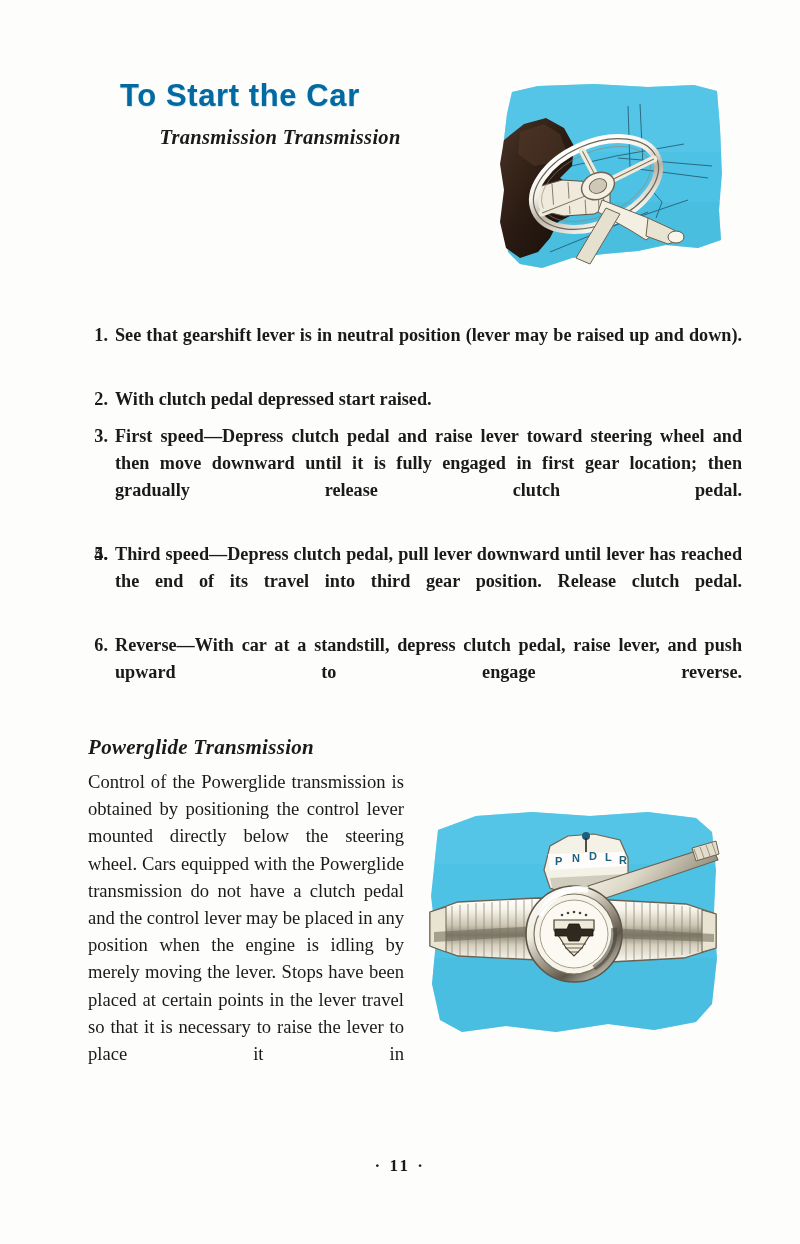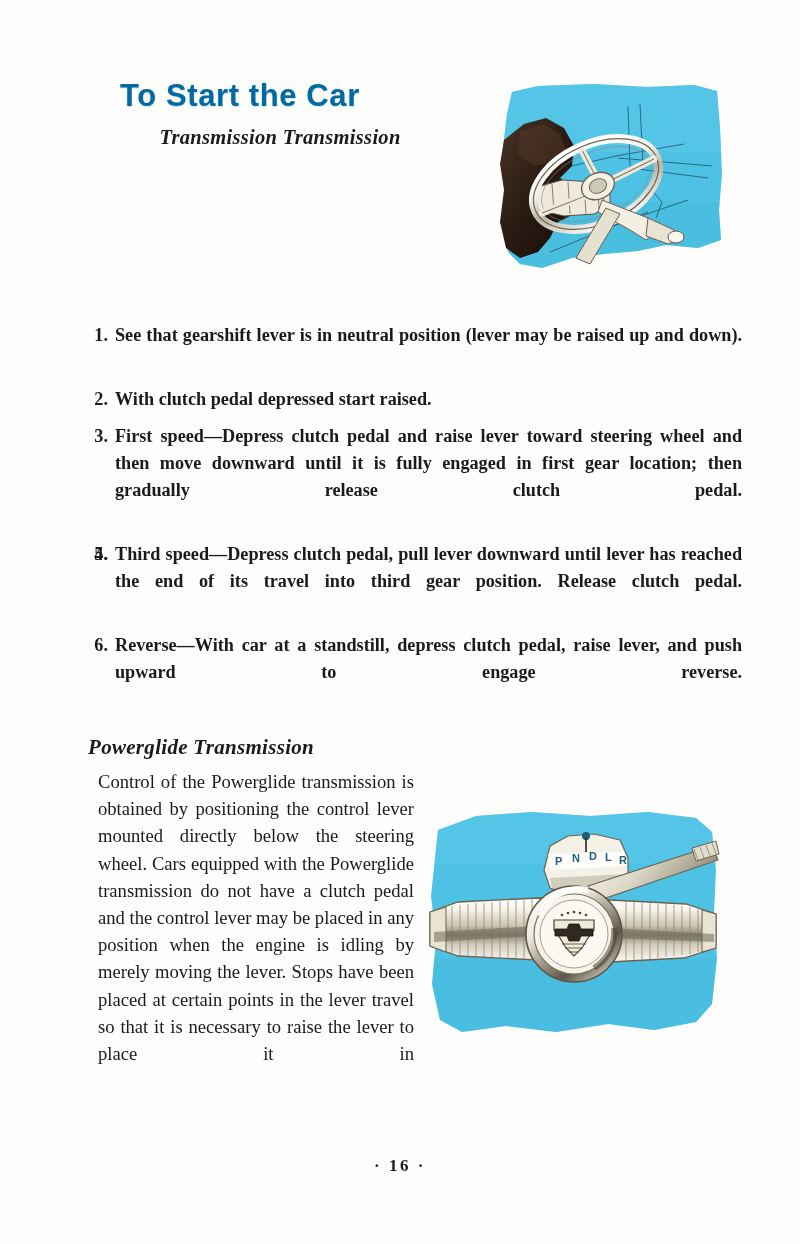--- a/index.html
+++ b/index.html
@@ -127,21 +127,20 @@
   .pg-col {
     position: absolute;
     left: 88px;
     top: 768px;
     width: 316px;
     font-size: 18.6px;
     font-weight: normal;
     line-height: 27.2px;
     text-align: justify;
     text-justify: inter-word;
-    margin-left: 10px;
   }
   .pg-col p { margin: 0; }
   .pg-col p:after {
     content: "";
     display: inline-block;
     width: 100%;
   }
 
   
   .folio {
@@ -406,15 +405,15 @@
           <g stroke="#4a4334" stroke-width="0.8">
             <path d="M-12,8 L12,8"></path>
               <path d="M-9,12 L9,12"></path>
               <path d="M-5,16 L5,16"></path>
           </g>
         </g>
       </g>
     </svg>
   </div>
 
-  <div class="folio">· 16 ·</div>
+  <div class="folio">· 11 ·</div>
 
 </div>
 
 </body></html>

